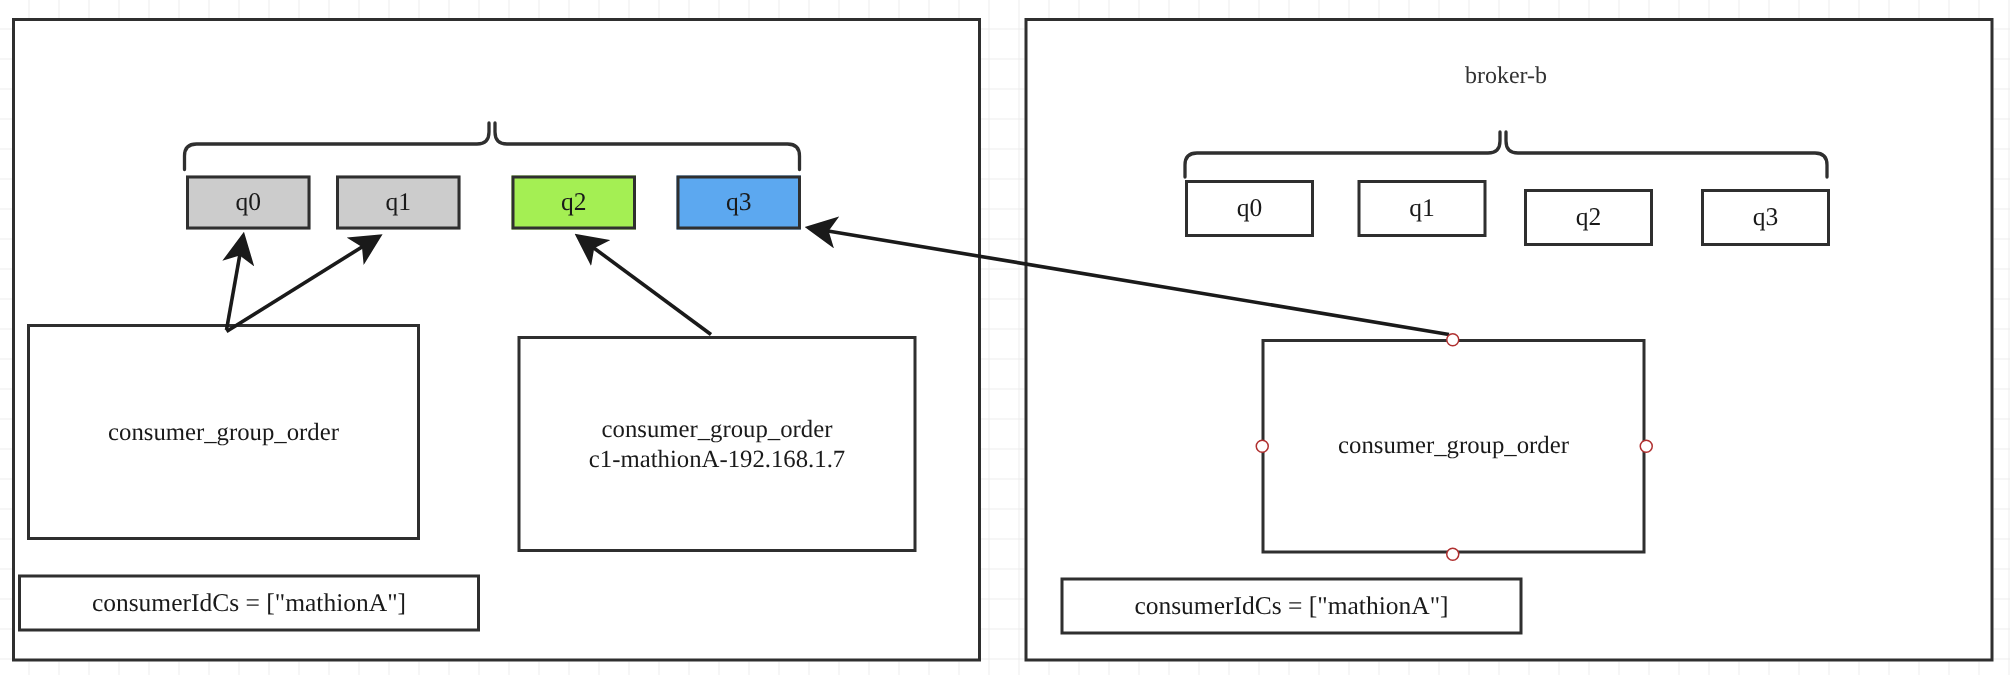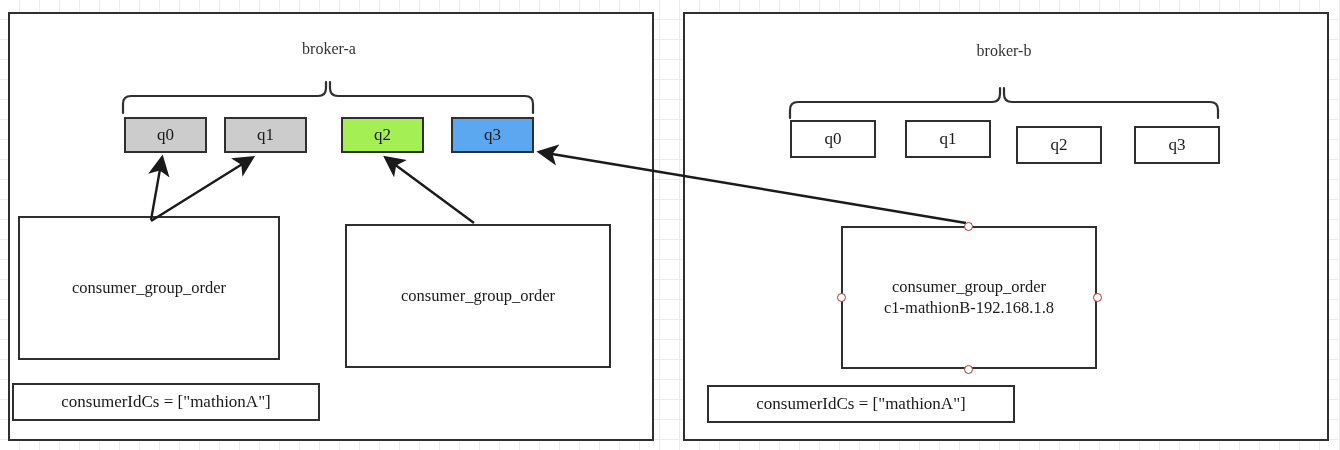--- a/index.html
+++ b/index.html
@@ -78,54 +78,53 @@
     z-index: 40;
   }
 </style>
 </head>
 <body>
 
 <div id="canvas">
 
   <div class="broker-panel" style="position:absolute; left:8px; top:12px; width:642px; height:425px;"></div>
 
-  <div class="broker-title" style="left:229px; top:40px; width:200px;">broker-a</div>
 
   <div class="node queue-box queue-gray" style="left:124px; top:117px; width:83px; height:36px;">q0</div>
   <div class="node queue-box queue-gray" style="left:224px; top:117px; width:83px; height:36px;">q1</div>
   <div class="node queue-box queue-green" style="left:341px; top:117px; width:83px; height:36px;">q2</div>
   <div class="node queue-box queue-blue" style="left:451px; top:117px; width:83px; height:36px;">q3</div>
 
   <div class="node consumer-box" style="left:18px; top:216px; width:262px; height:144px;">
     <div class="lines">
       <span>consumer_group_order</span>
     </div>
   </div>
 
   <div class="node consumer-box" style="left:345px; top:224px; width:266px; height:144px;">
     <div class="lines">
       <span>consumer_group_order</span>
+      <span>c1-mathionA-192.168.1.7</span>
     </div>
   </div>
 
   <div class="node config-box" style="left:12px; top:383px; width:308px; height:38px;">consumerIdCs = ["mathionA"]</div>
 
   <div class="broker-panel" style="position:absolute; left:683px; top:12px; width:642px; height:425px;"></div>
 
   <div class="broker-title" style="left:904px; top:42px; width:200px;">broker-b</div>
 
   <div class="node queue-box" style="left:790px; top:120px; width:86px; height:38px;">q0</div>
   <div class="node queue-box" style="left:905px; top:120px; width:86px; height:38px;">q1</div>
   <div class="node queue-box" style="left:1016px; top:126px; width:86px; height:38px;">q2</div>
   <div class="node queue-box" style="left:1134px; top:126px; width:86px; height:38px;">q3</div>
 
   <div class="node consumer-box" style="left:841px; top:226px; width:256px; height:143px;">
     <div class="lines">
       <span>consumer_group_order</span>
-      <span>c1-mathionB-192.168.1.8</span>
     </div>
   </div>
 
   <div class="handle" style="left:964px; top:222px;"></div>
   <div class="handle" style="left:837px; top:293px;"></div>
   <div class="handle" style="left:1093px; top:293px;"></div>
   <div class="handle" style="left:964px; top:365px;"></div>
 
   <div class="node config-box" style="left:707px; top:385px; width:308px; height:38px;">consumerIdCs = ["mathionA"]</div>
 

